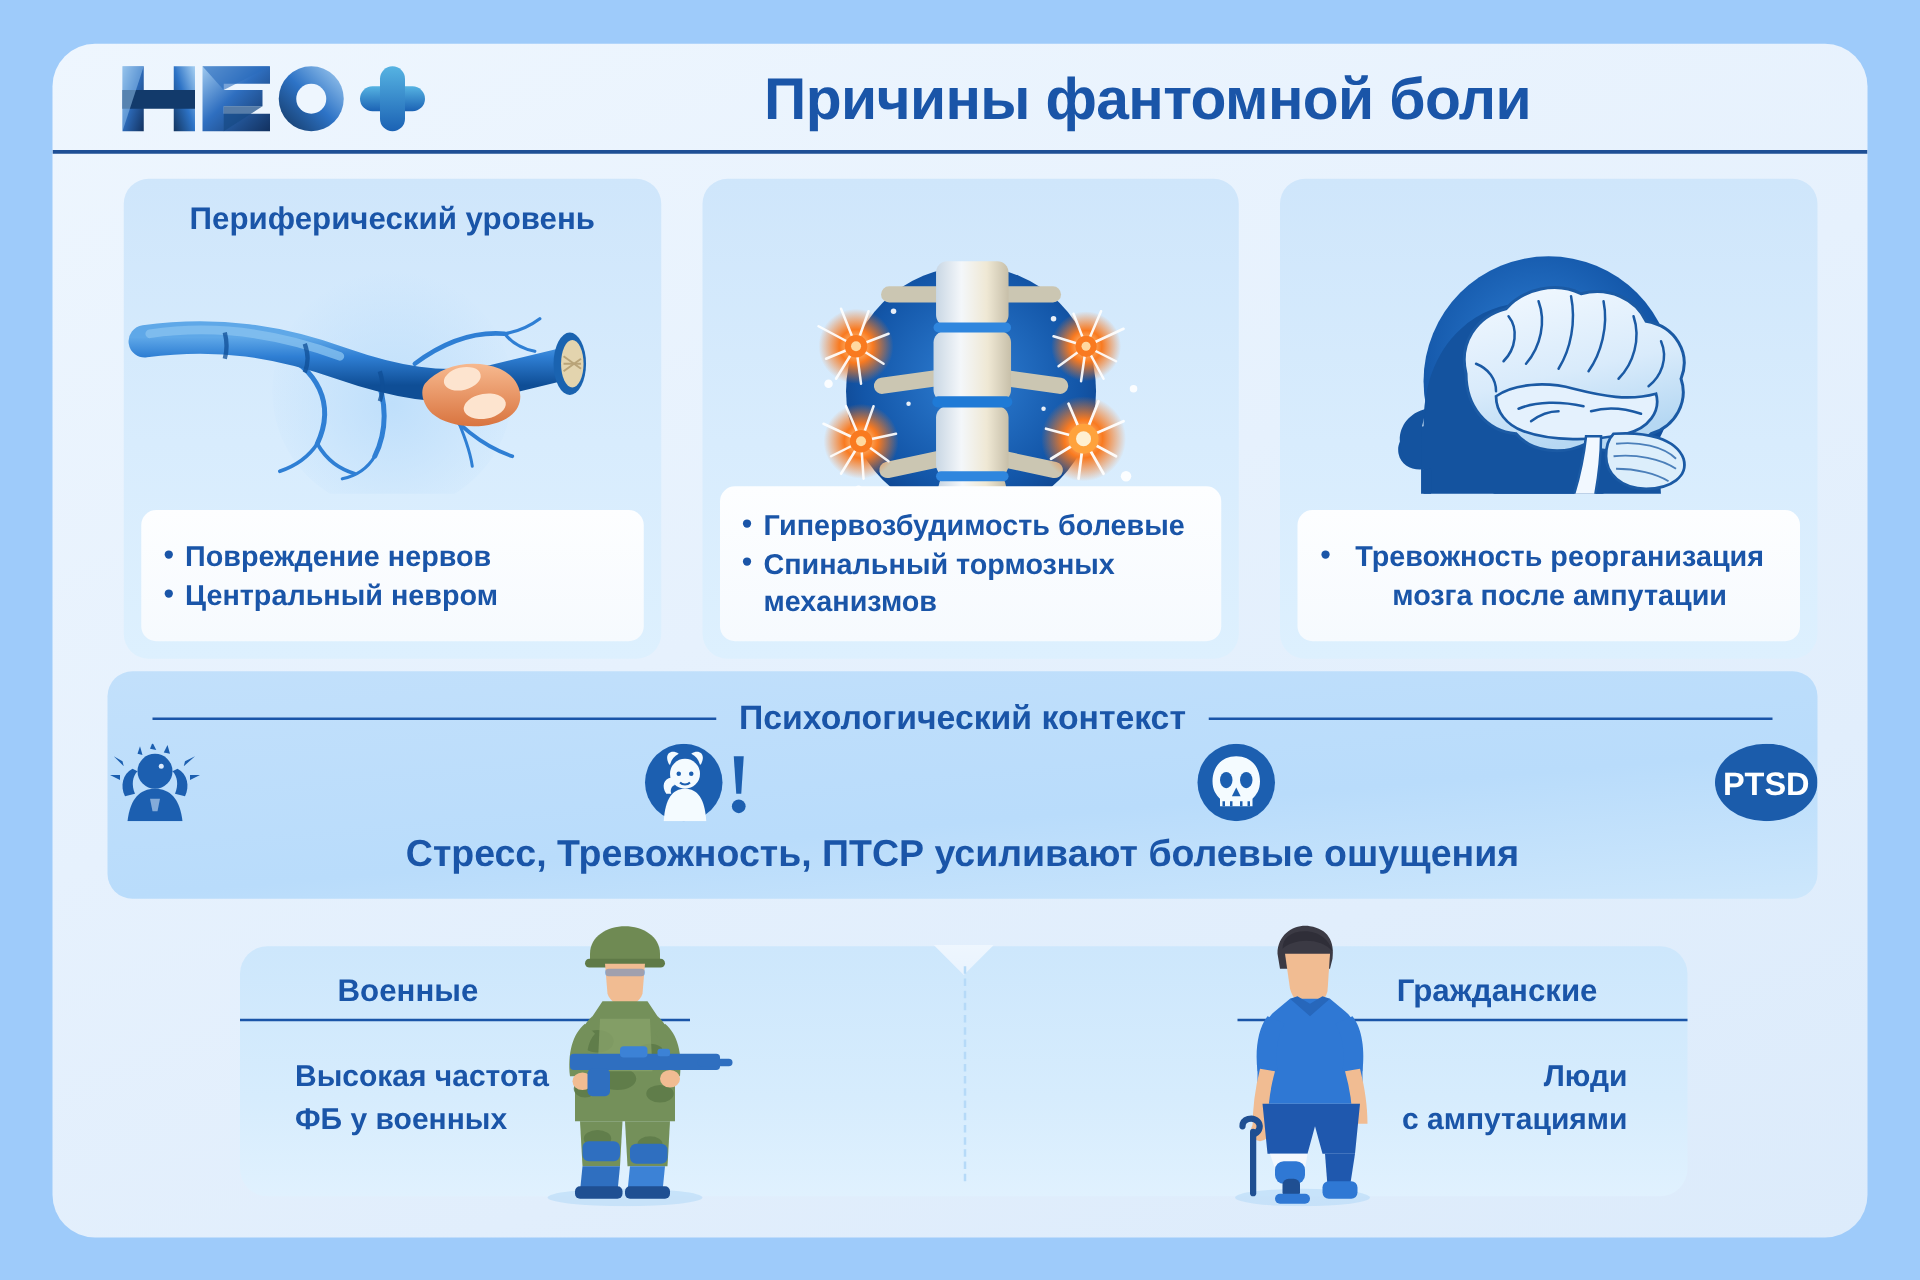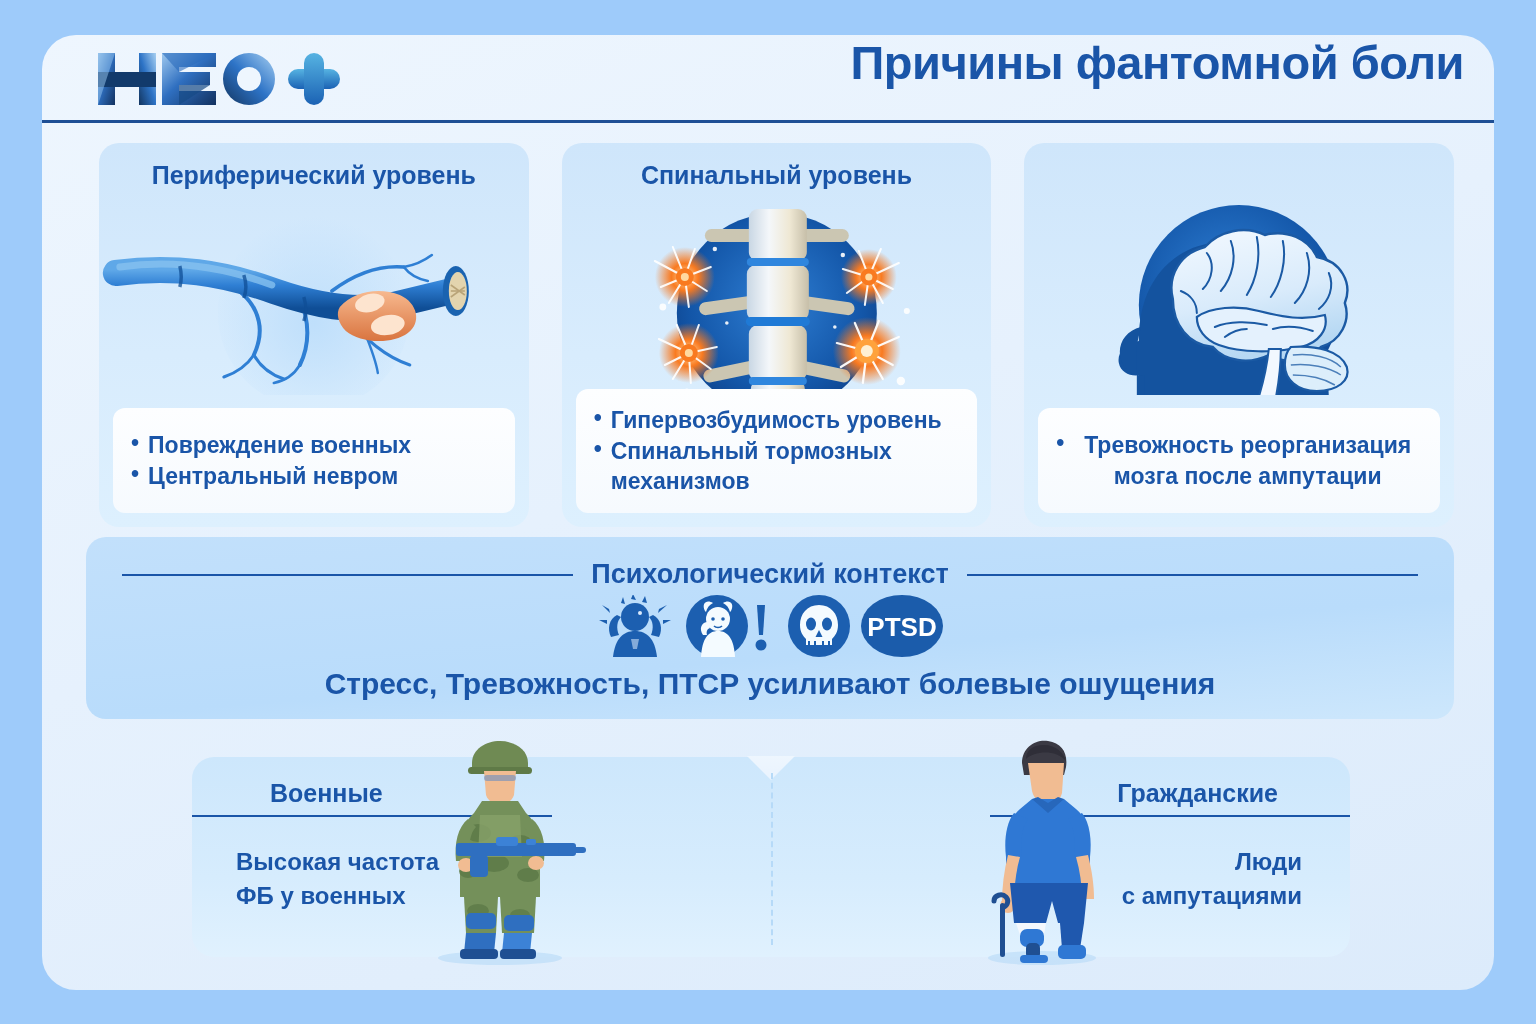--- a/index.html
+++ b/index.html
@@ -50,22 +50,22 @@
     position: absolute;
     left: 50px;
     top: 12px;
     width: 250px;
     height: 62px;
   }
   .poster-title {
     position: absolute;
     left: 330px;
     right: 30px;
-    top: 0;
-    text-align: right;
+    top: 16px;
+    text-align: center;
     font-size: 47px;
     font-weight: bold;
     color: #1a55a8;
     letter-spacing: -0.5px;
     white-space: nowrap;
   }
 
   
   .levels {
     position: absolute;
@@ -161,21 +161,21 @@
     font-size: 27px;
     font-weight: bold;
     color: #1a55a8;
     white-space: nowrap;
   }
   .psych-icons {
     position: absolute;
     top: 58px;
     left: 0; right: 0;
     display: flex;
-    justify-content: center;
+    justify-content: space-between;
     align-items: center;
     gap: 10px;
     height: 62px;
   }
   .psych-icons svg { display: block; }
   .psych-caption {
     position: absolute;
     bottom: 18px;
     left: 0; right: 0;
     text-align: center;
@@ -371,31 +371,30 @@
               <path d="M347 90 L361 100"></path>
                 <path d="M347 96 L361 96"></path>
                 <path d="M347 102 L361 92"></path>
             </g>
           </g>
         </svg>
       </div>
       <div class="bullet-box">
         <div class="bullet-line">
             <span class="dot">•</span>
-            <span>Повреждение военных</span>
+            <span>Повреждение нервов</span>
           </div>
         <div class="bullet-line">
             <span class="dot">•</span>
             <span>Центральный невром</span>
           </div>
       </div>
     </div>
 
     <div class="level-card">
-      <div class="level-title">Спинальный уровень</div>
       <div class="level-art">
         <svg viewBox="0 0 420 200" preserveAspectRatio="xMidYMid meet" aria-hidden="true">
           <defs>
             <radialGradient id="spineCircle" cx="0.5" cy="0.45" r="0.62">
               <stop offset="0" stop-color="#2f7fd4"></stop>
                 <stop offset="0.7" stop-color="#1356a8"></stop>
                 <stop offset="1" stop-color="#0d3f86"></stop>
             </radialGradient>
             <linearGradient id="bone" x1="0" y1="0" x2="1" y2="0">
               <stop offset="0" stop-color="#c9d7e4"></stop>
@@ -504,21 +503,21 @@
             <circle cx="120" cy="196" r="2.6"></circle>
               <circle cx="334" cy="186" r="4.2"></circle>
             <circle cx="160" cy="128" r="1.8"></circle>
               <circle cx="268" cy="132" r="1.8"></circle>
           </g>
         </svg>
       </div>
       <div class="bullet-box">
         <div class="bullet-line">
             <span class="dot">•</span>
-            <span>Гипервозбудимость уровень</span>
+            <span>Гипервозбудимость болевые</span>
           </div>
         <div class="bullet-line">
             <span class="dot">•</span>
             <span>Спинальный тормозных механизмов</span>
           </div>
       </div>
     </div>
 
     <div class="level-card">
       <div class="level-art">

